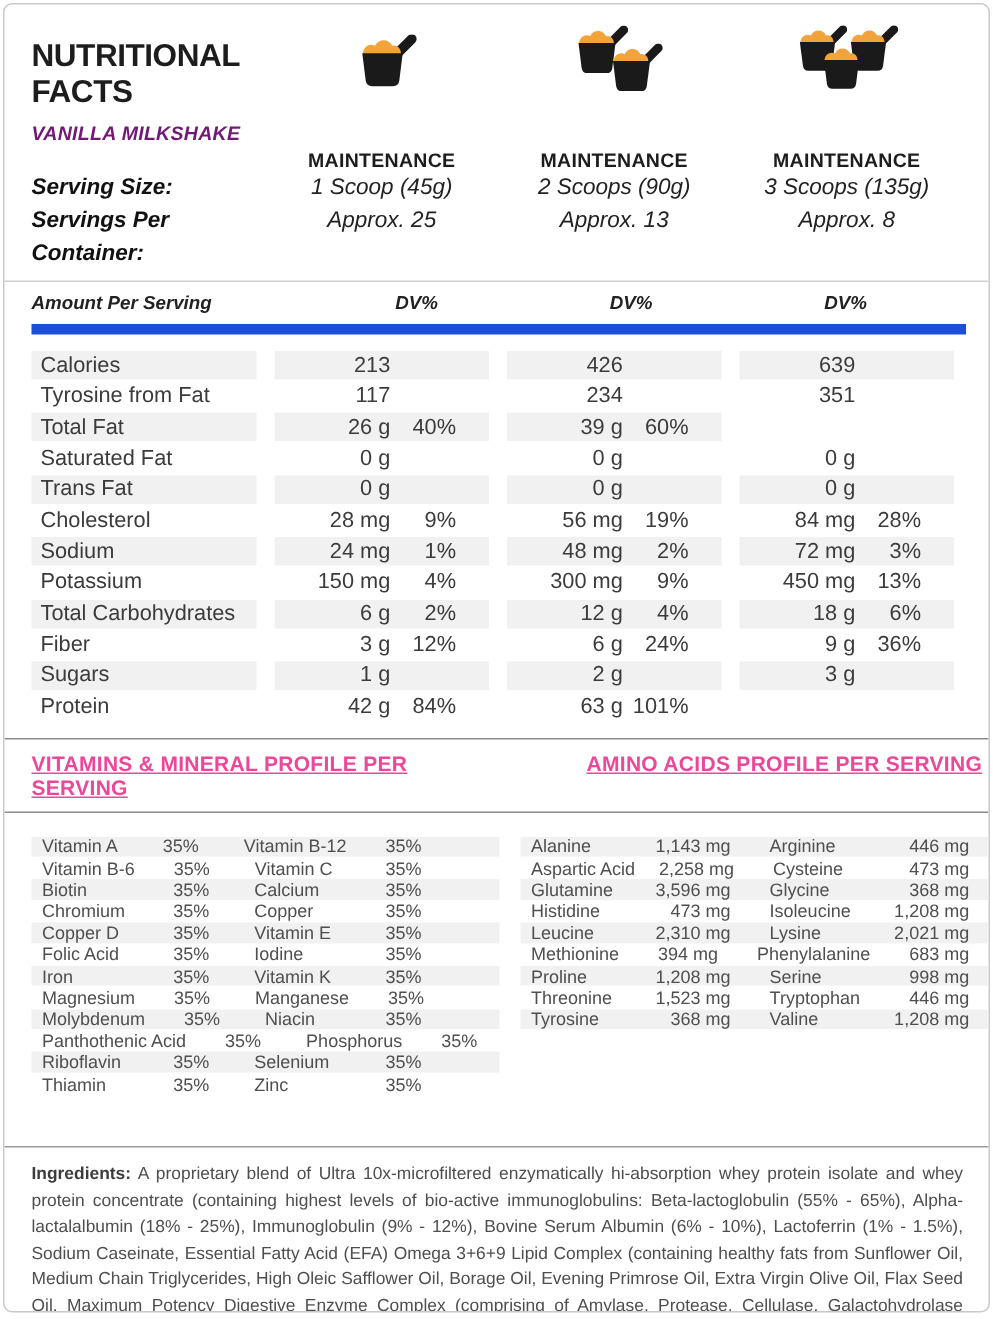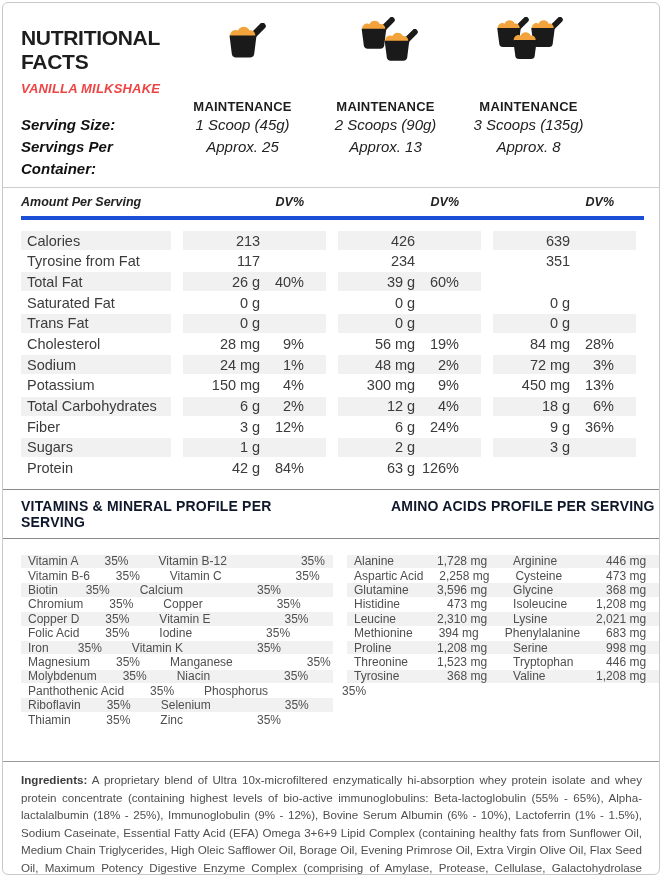--- a/index.html
+++ b/index.html
@@ -1,70 +1,70 @@
 <!DOCTYPE html>
 <html><head>
 <meta charset="utf-8">
 <style>
   html,body{margin:0;padding:0;background:#fff;}
   body{width:662px;height:879px;font-family:"Liberation Sans","DejaVu Sans",sans-serif;-webkit-font-smoothing:antialiased;}
   .frame{margin:2px;height:873px;border:1px solid #c9c9c9;border-radius:6px;box-sizing:border-box;overflow:hidden;padding-top:13px;background:#fff;}
 
   
-  .hgrid{display:grid;grid-template-columns:150px 143px 143px 143px;column-gap:0;margin:0 15px 0 18px;}
+  .hgrid{display:grid;grid-template-columns:150px 143px 143px 143px;column-gap:12px;margin:0 15px 0 18px;}
   .title-block{padding-top:10px;}
   .main-title{font-size:21px;font-weight:bold;color:#1d1d1d;letter-spacing:-0.3px;}
-  .flavor{font-size:13px;font-weight:bold;font-style:italic;color:#ef4444;margin-top:7px;letter-spacing:0.2px;}
+  .flavor{font-size:13px;font-weight:bold;font-style:italic;color:#701a75;margin-top:7px;letter-spacing:0.2px;}
   .icon-box{position:relative;height:60px;}
   .icon-box svg{position:absolute;}
   .scoop-cup{fill:#1a1a1a;}
   .scoop-powder{fill:#F2A33C;}
   .scoop-handle{stroke:#1a1a1a;stroke-width:6.5;stroke-linecap:round;fill:none;}
   .tier{font-size:13px;font-weight:bold;color:#1d1d1d;text-align:center;letter-spacing:0.2px;padding-top:3px;}
   .slabel{font-size:15px;font-weight:bold;font-style:italic;color:#111;line-height:22px;}
   .sval{font-size:15px;font-style:italic;color:#222;text-align:center;line-height:22px;}
 
   
   .band-top{border-top:1px solid #cfcfcf;margin:7px 0 0 0;}
-  .amount-band{display:grid;grid-template-columns:150px 143px 143px 143px;column-gap:12px;margin:0 15px 0 18px;
-    border-bottom:4px solid #1d4ed8;padding:7px 0 7px 0;}
+  .amount-band{display:grid;grid-template-columns:150px 143px 143px 143px;margin:0 15px 0 18px;
+    border-bottom:7px solid #1d4ed8;padding:7px 0 7px 0;}
   .amount-label{font-size:12.5px;font-weight:bold;font-style:italic;color:#222;}
   .dvh{display:flex;padding-right:22px;}
   .dvh .sp{width:64px;}
   .dvh .dv{width:57px;text-align:right;font-size:12.5px;font-weight:bold;font-style:italic;color:#222;}
 
   
   .ntable{margin:11px 15px 0 18px;}
   .nrow{display:grid;grid-template-columns:150px 143px 143px 143px;column-gap:12px;height:19px;margin-bottom:1.7px;}
   .nrow.striped .ncell{background:#f1f1f1;}
   .ncell{display:flex;align-items:center;}
   .lcell{padding-left:6px;}
   .nname{font-size:14.5px;color:#3b3b3b;}
   .gcell{padding-right:22px;padding-left:28px;}
   .nval{width:64px;text-align:right;font-size:14.5px;color:#3b3b3b;}
   .ndv{width:57px;text-align:right;font-size:14.5px;color:#3b3b3b;}
 
   
   .section-band{margin-top:11px;border-top:1px solid #8a8a8a;border-bottom:1px solid #8a8a8a;
     display:grid;grid-template-columns:331px 1fr;padding:8px 0;}
-  .section-title{font-size:14px;font-weight:bold;color:#0f172a;letter-spacing:0.2px;}
+  .section-title{font-size:14px;font-weight:bold;color:#ec4899;letter-spacing:0.2px;text-decoration:underline;}
   .section-title.left{padding-left:18px;}
   .section-title.right{padding-left:57px;}
 
   
   .profiles{display:flex;margin:16px 16px 0 18px;align-items:flex-start;}
   .vitamins{width:312px;flex:0 0 312px;}
   .amino{flex:1;margin-left:14px;}
   .prow{display:flex;height:13.4px;margin-bottom:1px;align-items:center;}
   .prow.striped{background:#f1f1f1;}
   .pair{flex:1;display:flex;align-items:center;}
   .pname{flex:1;font-size:12px;color:#4f4f4f;white-space:nowrap;}
   .pval{text-align:right;font-size:12px;color:#4f4f4f;white-space:nowrap;}
   .vitamins .pair:first-child{padding-left:7px;padding-right:26px;}
-  .vitamins .pair:last-child{padding-left:4px;padding-right:52px;gap:48px;}
+  .vitamins .pair:last-child{padding-left:4px;padding-right:52px;}
   .vitamins .pval{width:50px;}
   .amino .pair:first-child{padding-left:7px;padding-right:17px;}
   .amino .pair:last-child{padding-left:9px;padding-right:13px;}
   .amino .pval{width:66px;}
 
   
   .ingredients{margin-top:34px;border-top:1px solid #9a9a9a;padding:9px 17px 0 18px;}
   .ingredients p{margin:0;font-size:11.6px;line-height:17.5px;color:#4e4e4e;text-align:justify;}
   .ing-label{font-weight:bold;color:#3c3c3c;}
 </style>
@@ -339,21 +339,21 @@
       <div class="nrow">
         <div class="ncell lcell">
           <span class="nname">Protein</span>
         </div>
         <div class="ncell gcell">
           <span class="nval">42 g</span>
           <span class="ndv">84%</span>
         </div>
         <div class="ncell gcell">
           <span class="nval">63 g</span>
-          <span class="ndv">126%</span>
+          <span class="ndv">101%</span>
         </div>
       </div>
     </div>
 
   <div class="section-band">
     <div class="section-title left">VITAMINS &amp; MINERAL PROFILE PER SERVING</div>
     <div class="section-title right">AMINO ACIDS PROFILE PER SERVING</div>
   </div>
 
   <div class="profiles">
@@ -476,21 +476,21 @@
           <div class="pair">
             <span class="pname">Zinc</span>
             <span class="pval">35%</span>
           </div>
         </div>
       </div>
     <div class="amino">
         <div class="prow striped">
           <div class="pair">
             <span class="pname">Alanine</span>
-            <span class="pval">1,728 mg</span>
+            <span class="pval">1,143 mg</span>
           </div>
           <div class="pair">
             <span class="pname">Arginine</span>
             <span class="pval">446 mg</span>
           </div>
         </div>
         <div class="prow">
           <div class="pair">
             <span class="pname">Aspartic Acid</span>
             <span class="pval">2,258 mg</span>

